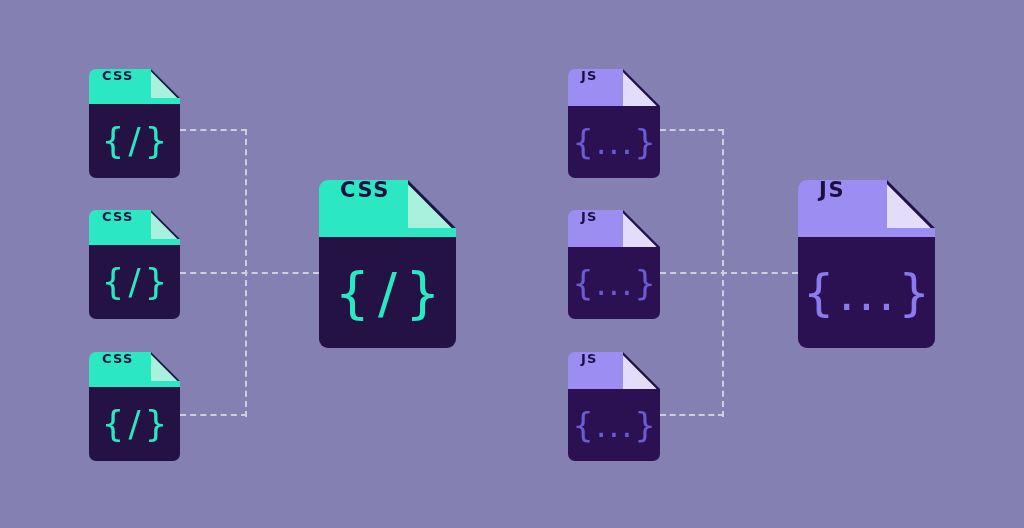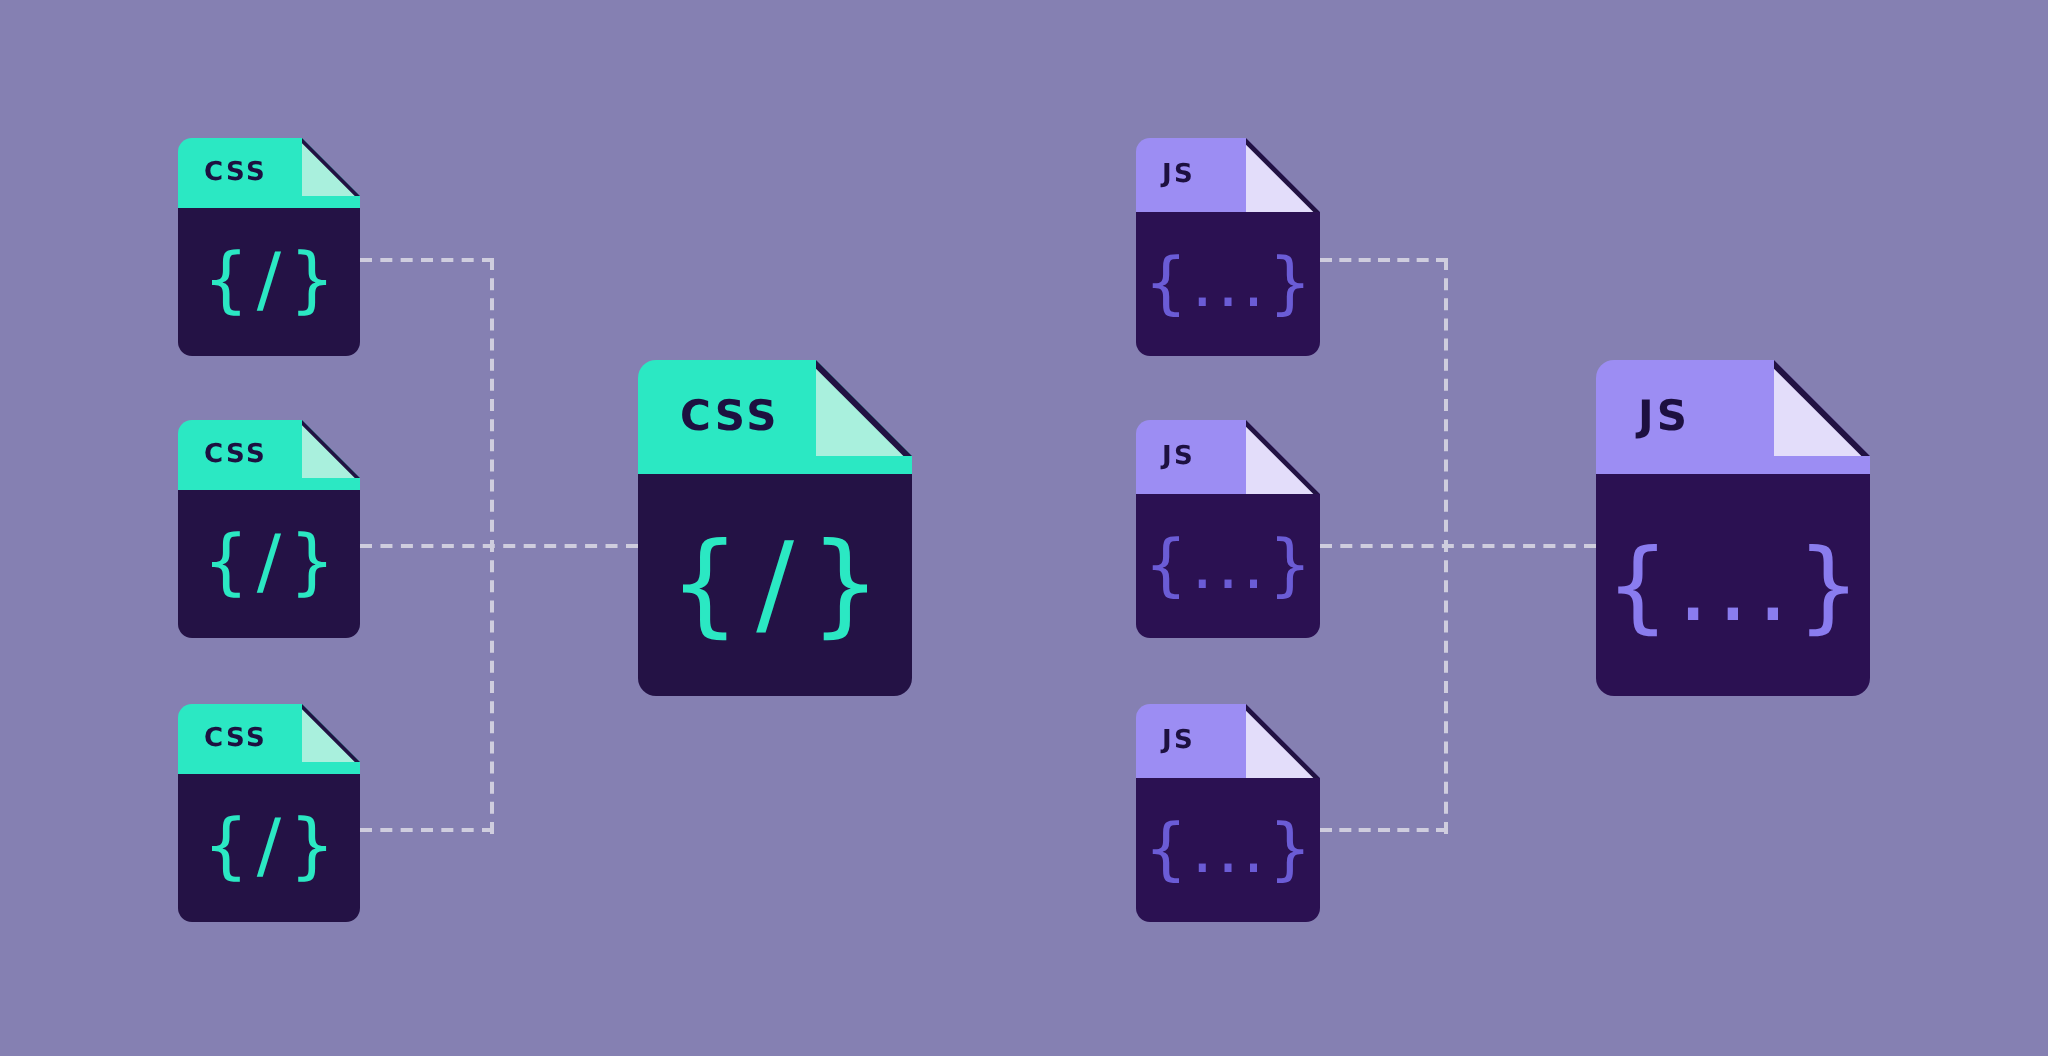--- a/index.html
+++ b/index.html
@@ -8,21 +8,21 @@
     background:var(--bg,#8580B2);
     font-family:"DejaVu Sans","Liberation Sans",sans-serif;
   }
   .file{position:absolute;}
   .sheet{position:absolute;inset:0;border-radius:7px;overflow:hidden;}
   .file-lg .sheet{border-radius:9px;}
   .css-sm .sheet{clip-path:polygon(0 0,calc(100% - 29px) 0,100% 29px,100% 100%,0 100%);}
   .js-sm  .sheet{clip-path:polygon(0 0,calc(100% - 37px) 0,100% 37px,100% 100%,0 100%);}
   .file-lg .sheet{clip-path:polygon(0 0,calc(100% - 48px) 0,100% 48px,100% 100%,0 100%);}
 
-  .header{display:flex;align-items:center;box-sizing:border-box;}
+  .header{display:flex;align-items:flex-start;box-sizing:border-box;}
   .css-file .header{background:var(--css-header,#2BE8C3);}
   .js-file  .header{background:var(--js-header,#9C8DF3);}
   .file-sm .header{height:35px;padding-left:13px;}
   .js-sm   .header{height:37px;}
   .file-lg .header{height:57px;padding-left:21px;}
 
   .type-label{color:var(--label-text,#1D1040);font-weight:bold;line-height:1;}
   .file-sm .type-label{font-size:13px;letter-spacing:1.2px;}
   .file-lg .type-label{font-size:21px;letter-spacing:1.6px;}
 

